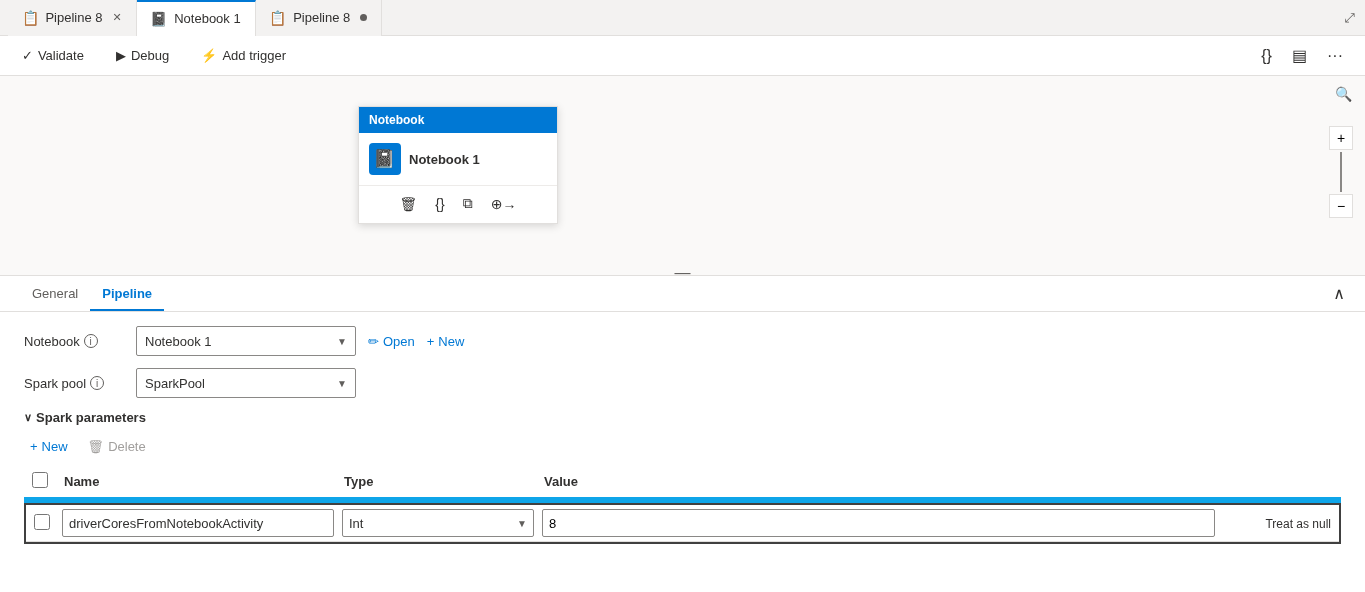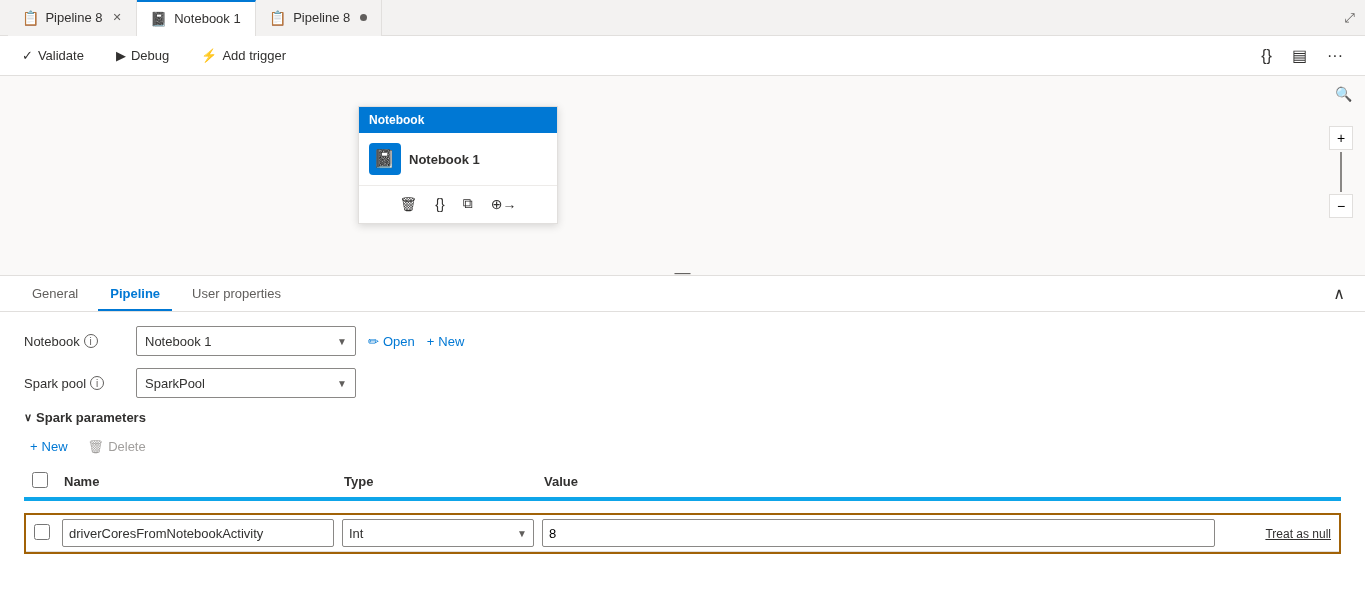--- a/index.html
+++ b/index.html
@@ -208,21 +208,21 @@
 
     
     .prop-tabs {
       display: flex;
       align-items: center;
       border-bottom: 1px solid #e1dfdd;
       padding: 0 20px;
       height: 36px;
       justify-content: space-between;
     }
-    .prop-tabs-left { display: flex; gap: 8px; }
+    .prop-tabs-left { display: flex; gap: 0; }
     .prop-tab {
       padding: 8px 12px;
       cursor: pointer;
       font-size: 13px;
       color: #605e5c;
       border-bottom: 2px solid transparent;
       margin-bottom: -1px;
     }
     .prop-tab.active {
       color: #0078d4;
@@ -333,21 +333,21 @@
     .params-table {
       width: 100%;
       border-collapse: collapse;
     }
     .params-table th {
       text-align: left;
       font-weight: 600;
       font-size: 13px;
       color: #323130;
       padding: 6px 8px;
-      border-bottom: 4px solid #0ea5e9;
+      border-bottom: 6px solid #0ea5e9;
     }
     .params-table td {
       padding: 4px 4px;
       vertical-align: middle;
     }
     .param-checkbox {
       width: 16px;
       height: 16px;
       border: 1px solid #8a8886;
       border-radius: 2px;
@@ -388,21 +388,21 @@
       font-size: 12px;
       color: #323130;
       white-space: nowrap;
       cursor: pointer;
     }
 
     .col-checkbox { width: 30px; }
     .col-name { width: 280px; }
     .col-type { width: 200px; }
     .col-value { }
-    .col-null { width: 120px; text-align: right; text-decoration: underline; }
+    .col-null { width: 120px; text-align: right; }
 
     
     ::-webkit-scrollbar { width: 6px; height: 6px; }
     ::-webkit-scrollbar-track { background: #f3f2f1; }
     ::-webkit-scrollbar-thumb { background: #c8c6c4; }
   </style>
 </head>
 <body>
 
 <div class="tab-bar">
@@ -488,23 +488,20 @@
 
 <div class="properties-panel">
 
   <div class="prop-tabs">
     <div class="prop-tabs-left">
       <div class="prop-tab">
         <span>General</span>
       </div>
       <div class="prop-tab active">
         <span>Pipeline</span>
-      </div>
-      <div class="prop-tab">
-        <span>User properties</span>
       </div>
     </div>
     <button class="prop-tab-collapse">∧</button>
   </div>
 
   <div class="settings-content">
 
     <div class="form-row">
       <div class="form-label">
         <span>Notebook</span>
@@ -564,21 +561,21 @@
             <span>Type</span>
           </th>
           <th class="col-value">
             <span>Value</span>
           </th>
           <th class="col-null"></th>
         </tr>
       </thead>
     </table>
 
-    <div style="border: 2px solid #a16207; margin-top: 12px;">
+    <div style="border: 2px solid #404040; margin-top: 0;">
       <table class="params-table" style="border-collapse:collapse;">
 
         <tbody>
             <tr style="border-bottom: 1px solid #e1dfdd;">
           <td class="col-checkbox" style="padding:4px 8px;">
             <input type="checkbox" class="param-checkbox" style="">
           </td>
           <td class="col-name" style="padding:4px;">
             <input type="text" class="param-name-input" value="driverCoresFromNotebookActivity" style="">
           </td>

